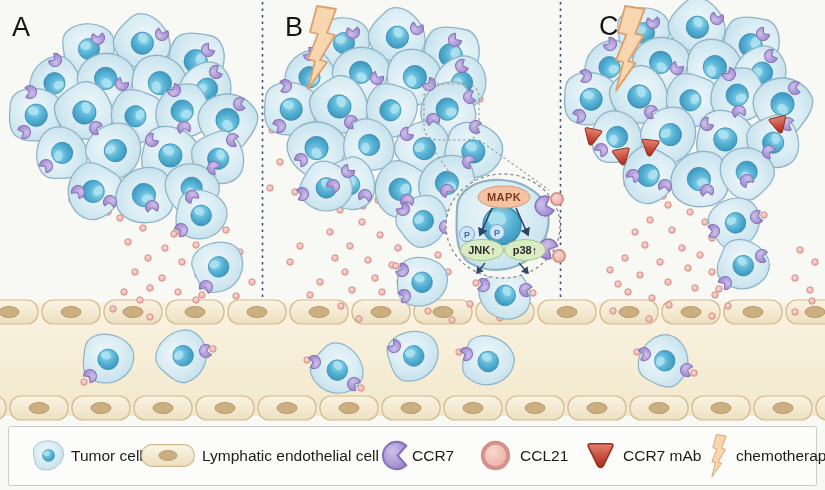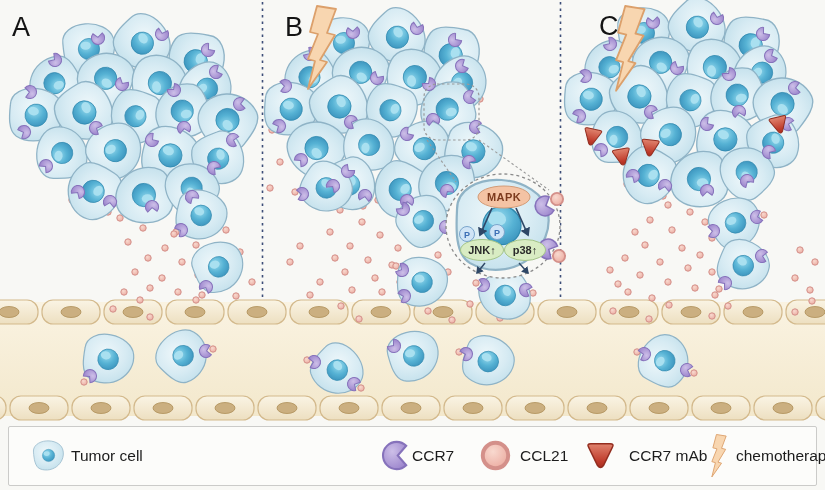--- a/index.html
+++ b/index.html
@@ -451,33 +451,39 @@
 </svg>
 
 
 <div class="legend">
   <div class="legend-item" style="left:22px;gap:6px;">
     <svg width="34" height="34" viewBox="-31 -31 62 62">
           <use href="#symTumorCell"></use>
         </svg>
     <span>Tumor cell</span>
   </div>
+  <div class="legend-item" style="left:131px;gap:6px;">
+    <svg width="56" height="25" viewBox="-31 -13.5 62 27">
+          <use href="#symEndoCell"></use>
+        </svg>
+    <span>Lymphatic endothelial cell</span>
+  </div>
   <div class="legend-item" style="left:372px;">
     <svg width="31" height="31" viewBox="-7.5 -7.5 15 15">
           <use href="#symCCR7"></use>
         </svg>
     <span>CCR7</span>
   </div>
   <div class="legend-item" style="left:471px;gap:9px;align-items:center;">
     <svg width="31" height="31" viewBox="-3.9 -3.9 7.8 7.8">
           <use href="#symCCL21"></use>
         </svg>
     <span>CCL21</span>
   </div>
-  <div class="legend-item" style="left:576px;gap:13px;">
+  <div class="legend-item" style="left:576px;gap:7px;">
     <svg width="31" height="31" viewBox="-10.5 -10.5 21 21">
           <use href="#symMab"></use>
         </svg>
     <span>CCR7 mAb</span>
   </div>
   <div class="legend-item" style="left:700px;gap:7px;">
     <svg width="20" height="44" viewBox="-1 -1 36 86">
           <use href="#symBolt"></use>
         </svg>
     <span>chemotherapy</span>

